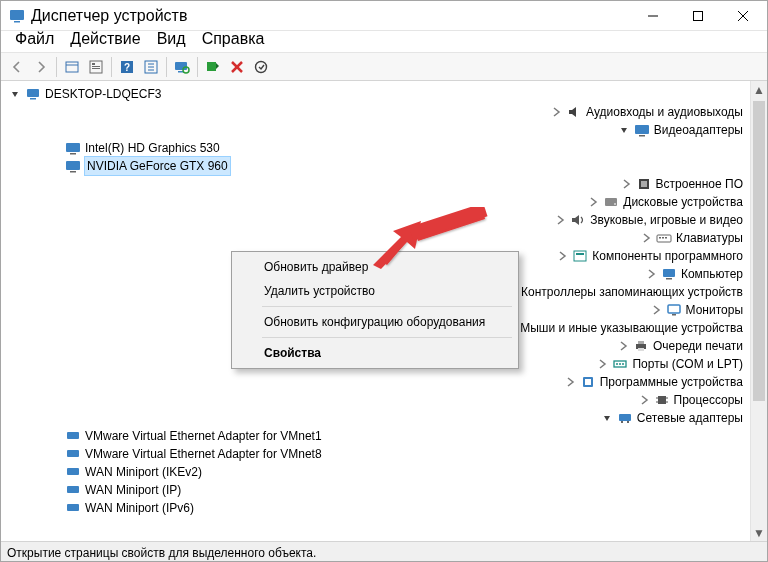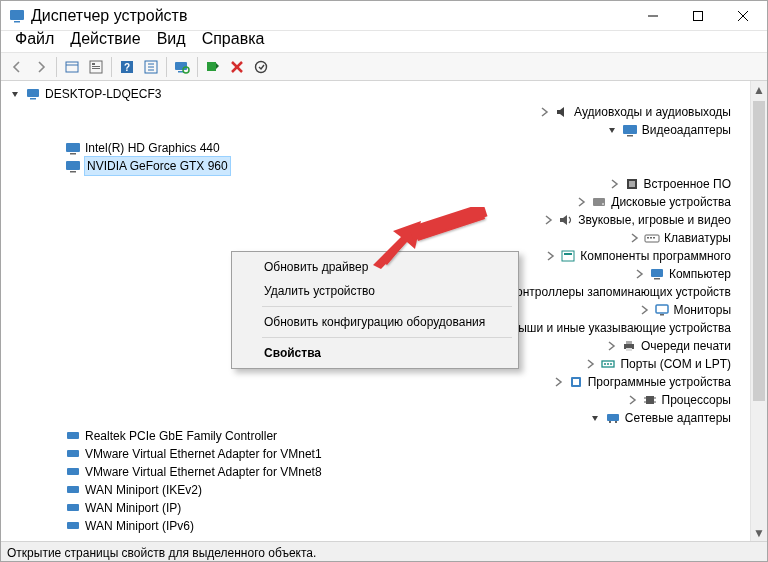--- a/index.html
+++ b/index.html
@@ -58,21 +58,21 @@
     align-items: center;
     justify-content: center;
     border-radius: 2px;
   }
   .tool-sep { width: 1px; height: 20px; background: #cfcfcf; margin: 0 2px; }
   
   .content {
     position: relative;
     height: calc(100% - 30px - 22px - 28px - 20px);
     overflow: hidden;
-    padding: 4px 16px 0 4px;
+    padding: 4px 4px 0 4px;
     background: #fff;
   }
   .scrollbar-v {
     position: absolute;
     right: 0; top: 0; bottom: 0;
     width: 17px;
     background: #f0f0f0;
     border-left: 1px solid #e3e3e3;
   }
   .scrollbar-v .thumb {
@@ -309,21 +309,21 @@
       <span class="label">Видеоадаптеры</span>
     </div>
     <div class="node depth-2">
       <span class="expander none"></span>
       <span class="ico c-blue">
           <svg width="16" height="16" viewBox="0 0 16 16">
             <rect x="1" y="3" width="14" height="9" fill="#3b82c4" rx="1"></rect>
             <rect x="5" y="13" width="6" height="1.5" fill="#666"></rect>
           </svg>
         </span>
-      <span class="label">Intel(R) HD Graphics 440</span>
+      <span class="label">Intel(R) HD Graphics 530</span>
     </div>
     <div class="node depth-2 selected">
       <span class="expander none"></span>
       <span class="ico c-blue">
           <svg width="16" height="16" viewBox="0 0 16 16">
             <rect x="1" y="3" width="14" height="9" fill="#3b82c4" rx="1"></rect>
             <rect x="5" y="13" width="6" height="1.5" fill="#666"></rect>
           </svg>
         </span>
       <span class="label">NVIDIA GeForce GTX 960</span>
@@ -526,29 +526,20 @@
           </svg>
         </span>
       <span class="ico c-blue">
           <svg width="16" height="16" viewBox="0 0 16 16">
             <rect x="2" y="4" width="12" height="7" fill="#3b82c4" rx="1"></rect>
             <rect x="4" y="11" width="2" height="2" fill="#666"></rect>
             <rect x="10" y="11" width="2" height="2" fill="#666"></rect>
           </svg>
         </span>
       <span class="label">Сетевые адаптеры</span>
-    </div>
-    <div class="node depth-2">
-      <span class="expander none"></span>
-      <span class="ico c-blue">
-          <svg width="16" height="16" viewBox="0 0 16 16">
-            <rect x="2" y="4" width="12" height="7" fill="#3b82c4" rx="1"></rect>
-          </svg>
-        </span>
-      <span class="label">Realtek PCIe GbE Family Controller</span>
     </div>
     <div class="node depth-2">
       <span class="expander none"></span>
       <span class="ico c-blue">
           <svg width="16" height="16" viewBox="0 0 16 16">
             <rect x="2" y="4" width="12" height="7" fill="#3b82c4" rx="1"></rect>
           </svg>
         </span>
       <span class="label">VMware Virtual Ethernet Adapter for VMnet1</span>
     </div>

